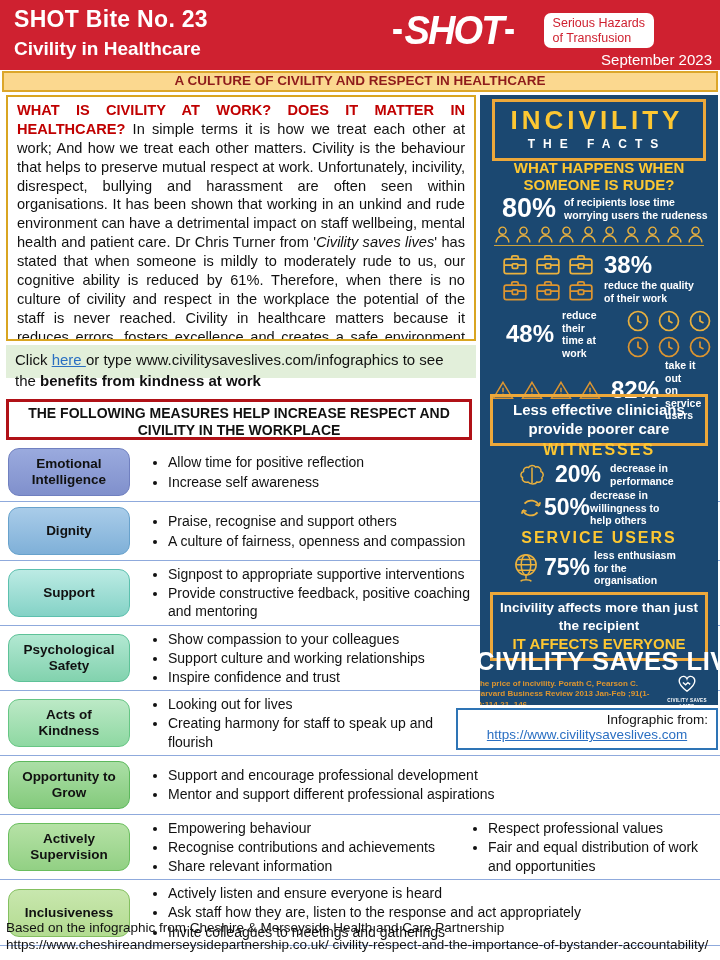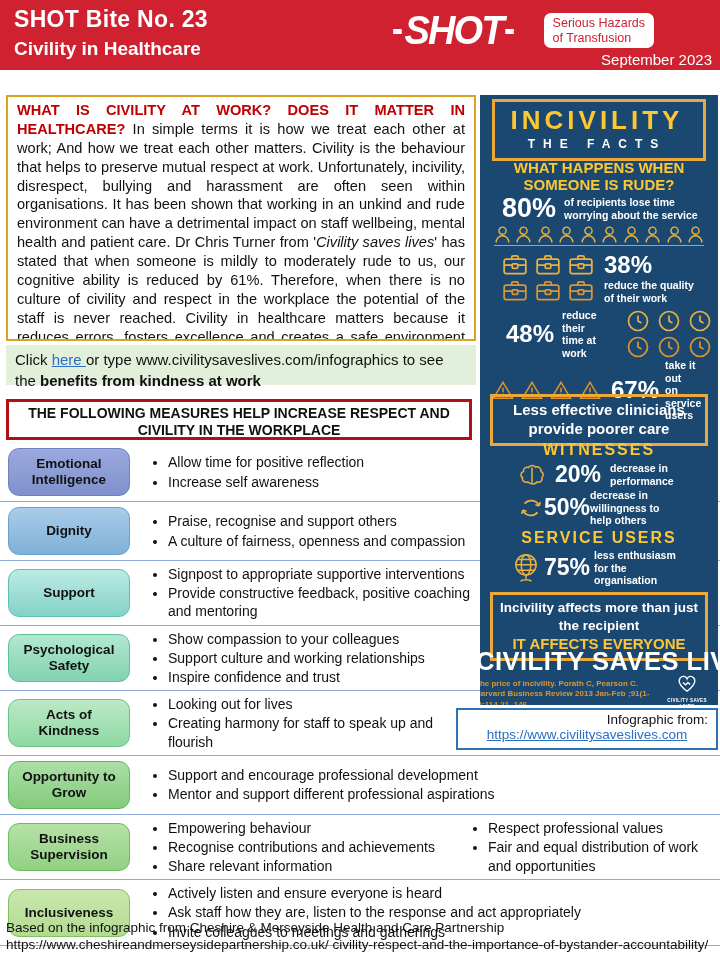--- a/index.html
+++ b/index.html
@@ -19,21 +19,21 @@
 
   
   .banner { position:absolute; left:2px; top:71px; width:716px; height:21px; background:#fbd88f; border:2px solid #dca62a; text-align:center; font-size:13.5px; font-weight:bold; color:#8e1b1b; line-height:16px; }
 
   
   .intro-box { position:absolute; left:6px; top:95px; width:470px; height:246px; background:#fff; border:2px solid #d9a521; padding:4px 9px; font-size:14.6px; line-height:1.295; text-align:justify; color:#111; overflow:hidden; }
   .intro-heading { color:#c00000; font-weight:bold; }
   .i-italic { font-style:italic; }
 
   
-  .link-block { position:absolute; left:6px; top:345px; width:470px; height:40px; background:#e2efda; padding:4px 9px; font-size:15px; line-height:1.4; color:#111; }
+  .link-block { position:absolute; left:6px; top:345px; width:470px; height:33px; background:#e2efda; padding:4px 9px; font-size:15px; line-height:1.4; color:#111; }
   .link-block .link { color:#2a6fc2; text-decoration:underline; cursor:pointer; }
   .lb-bold { font-weight:bold; }
 
   
   .measures-title { position:absolute; left:6px; top:399px; width:466px; height:41px; border:3px solid #b01117; background:#fff; text-align:center; font-size:14px; font-weight:bold; color:#111; padding-top:3px; line-height:1.2; }
 
   
   .rows { position:absolute; left:0; top:443px; width:720px; }
   .m-row { display:flex; align-items:center; min-height:59px; border-bottom:1.5px solid #8faadc; }
   .m-label { flex:0 0 122px; margin:4px 8px 4px 8px; min-height:48px; border-radius:11px; display:flex; align-items:center; justify-content:center; text-align:center; font-size:13.5px; font-weight:bold; color:#111; line-height:1.15; padding:3px 6px; }
@@ -112,20 +112,21 @@
     <div class="logo-wrap">
       <span class="shot-mark"><i class="shot-bar"></i><span>SHOT</span><i class="shot-bar"></i></span>
       <span class="logo-box">
         <span>Serious Hazards</span><br>
         <span>of Transfusion</span>
       </span>
     </div>
     <div class="hdr-date">September 2023</div>
   </div>
 
+  <div class="banner">A CULTURE OF CIVILITY AND RESPECT IN HEALTHCARE</div>
 
   <div class="intro-box">
     <span class="intro-heading">WHAT IS CIVILITY AT WORK? DOES IT MATTER IN HEALTHCARE?</span><span> In simple terms it is how we treat each other at work; And how we treat each other matters. Civility is the behaviour that helps to preserve mutual respect at work. Unfortunately, incivility, disrespect, bullying and harassment are often seen within organisations. It has been shown that working in an unkind and rude environment can have a detrimental impact on staff wellbeing, mental health and patient care. Dr Chris Turner from '</span><span class="i-italic">Civility saves lives</span><span>' has stated that when someone is mildly to moderately rude to us, our cognitive ability is reduced by 61%. Therefore, when there is no culture of civility and respect in the workplace the potential of the staff is never reached. Civility in healthcare matters because it reduces errors, fosters excellence and creates a safe environment for staff and patients. </span>
   </div>
 
   <div class="link-block">
     <span>Click </span><a class="link">here </a><span>or type www.civilitysaveslives.com/infographics to see the </span><span class="lb-bold">benefits from kindness at work</span>
   </div>
 
   <div class="measures-title">THE FOLLOWING MEASURES HELP INCREASE RESPECT AND CIVILITY IN THE WORKPLACE</div>
@@ -175,21 +176,21 @@
 
     <div class="m-row">
       <div class="m-label c5">Opportunity to Grow</div>
       <ul class="m-bullets">
         <li>Support and encourage professional development</li>
         <li>Mentor and support different professional aspirations</li>
       </ul>
     </div>
 
     <div class="m-row">
-      <div class="m-label c6">Business Supervision</div>
+      <div class="m-label c6">Actively Supervision</div>
       <ul class="m-bullets left-col">
         <li>Empowering behaviour</li>
         <li>Recognise contributions and achievements</li>
         <li>Share relevant information</li>
       </ul>
       <ul class="m-bullets right-col">
         <li>Respect professional values</li>
         <li>Fair and equal distribution of work and opportunities</li>
       </ul>
     </div>
@@ -219,21 +220,21 @@
 
     <div class="abs ig-question">
       <div>WHAT HAPPENS WHEN</div>
       <div>SOMEONE IS RUDE?</div>
     </div>
 
     <div class="abs row-flex st80">
       <span class="stat-num">80%</span>
       <span class="cap">
         <span>of recipients lose time</span><br>
-        <span>worrying about the service</span>
+        <span>worrying users the rudeness</span>
       </span>
     </div>
 
     <div class="abs people-row">
       <span class="icon">
           <svg viewBox="0 0 20 22" width="17" height="19" fill="none" stroke="currentColor" stroke-width="1.7">
             <circle cx="10" cy="6.5" r="4.2"></circle>
             <path d="M2.5 20.5 a7.5 8 0 0 1 15 0"></path>
           </svg>
         </span>
@@ -431,21 +432,21 @@
             </svg>
           </span>
           <span class="icon orange">
             <svg viewBox="0 0 24 22" width="22" height="20" fill="none" stroke="currentColor" stroke-width="1.6">
               <path d="M12 2.5 L22.5 20 H1.5 Z"></path>
               <path d="M12 8.5 v5"></path>
               <circle cx="12" cy="16.5" r="0.9"></circle>
             </svg>
           </span>
         </span>
-      <span class="stat-num" style="margin-left:4px;">67%</span>
+      <span class="stat-num" style="margin-left:4px;">82%</span>
       <span class="cap">
         <span>take it out</span><br>
         <span>on service</span><br>
         <span>users</span>
       </span>
     </div>
 
     <div class="abs ig-box box1">
       <span>Less effective clinicians</span><br>
       <span>provide poorer care</span>

